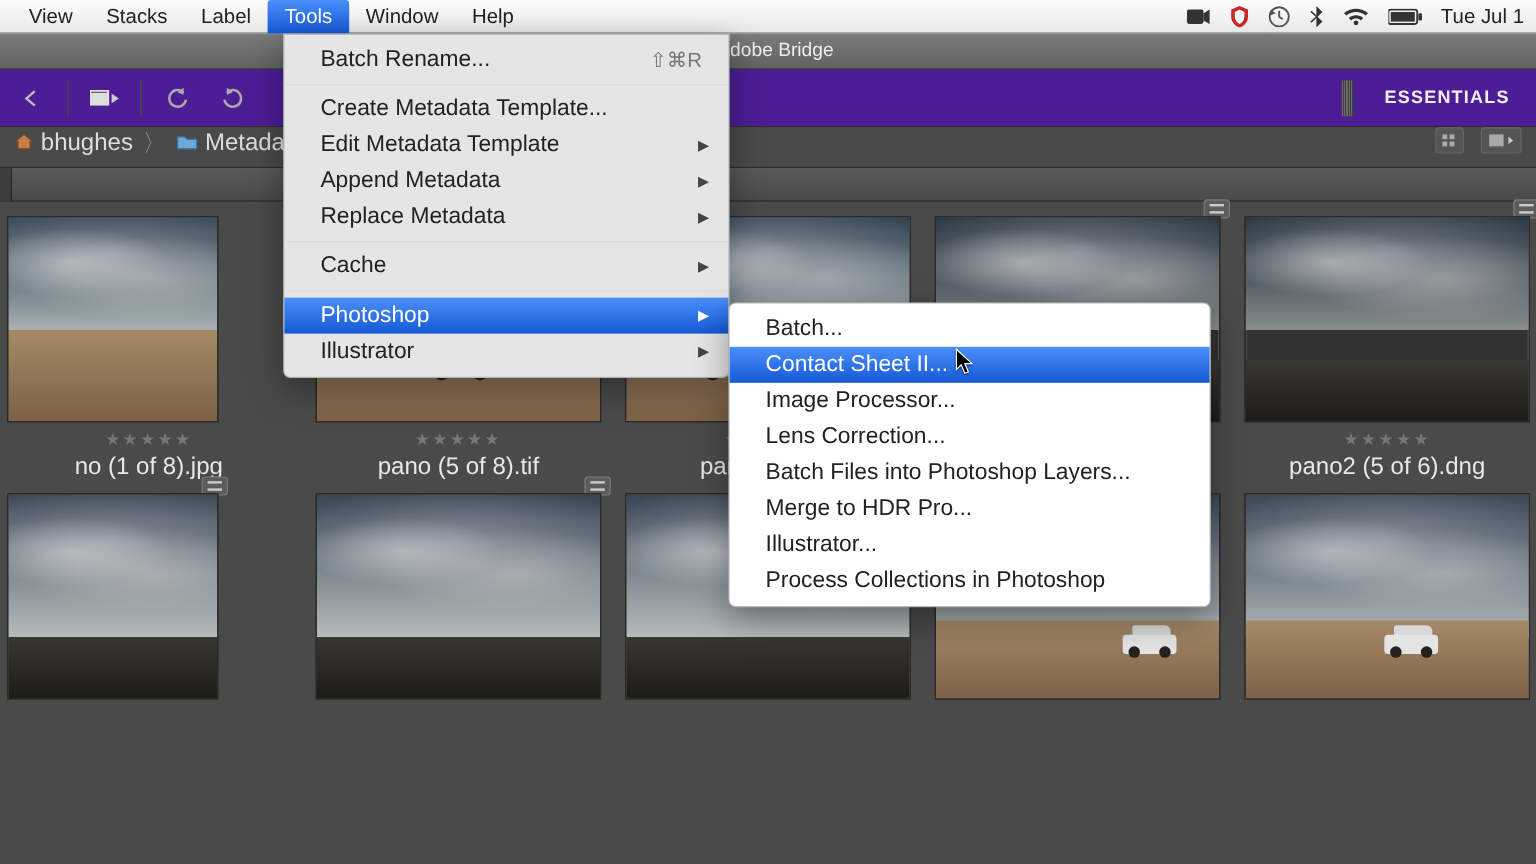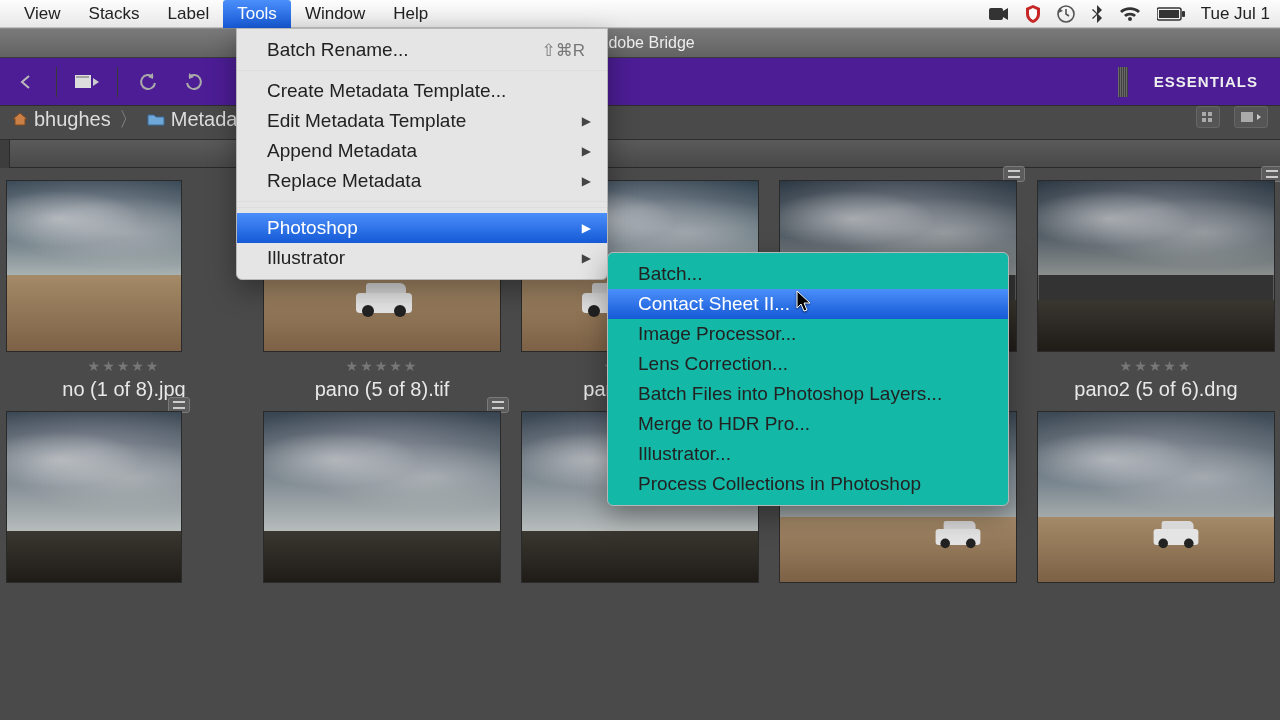--- a/index.html
+++ b/index.html
@@ -17,21 +17,21 @@
   
   .dropdown { position:absolute; left:236px; top:28px; width:372px; background:#e5e5e5; border:1px solid #b7b7b7; border-radius:0 0 6px 6px; box-shadow:0 10px 28px rgba(0,0,0,.35); padding:6px 0; font-size:19px; color:#222;}
   .dropdown .row { display:flex; align-items:center; padding:4px 22px 4px 30px; position:relative;}
   .dropdown .row .shortcut{ margin-left:auto; color:#777; font-size:17px;}
   .dropdown .row.sub::after{ content:"▶"; position:absolute; right:16px; font-size:12px; color:#444;}
   .dropdown .row.highlight{ background:linear-gradient(#4b8ffb,#1559d6); color:#fff;}
   .dropdown .row.highlight::after{ color:#fff;}
   .dropdown hr{ border:none; border-top:1px solid #ddd; margin:5px 0;}
 
   
-  .submenu{ position:absolute; left:607px; top:252px; width:402px; background:#14b8a6; border:1px solid #b7b7b7; border-radius:6px; box-shadow:0 10px 28px rgba(0,0,0,.35); padding:6px 0; font-size:19px; color:#222;}
+  .submenu{ position:absolute; left:607px; top:252px; width:402px; background:#ffffff; border:1px solid #b7b7b7; border-radius:6px; box-shadow:0 10px 28px rgba(0,0,0,.35); padding:6px 0; font-size:19px; color:#222;}
   .submenu .srow{ padding:4px 22px 4px 30px;}
   .submenu .srow.highlight{ background:linear-gradient(#4b8ffb,#1559d6); color:#fff;}
 
   
   .titlebar{ height:30px; background:linear-gradient(#7a7a7a,#626262); color:#eee; display:flex; align-items:center; justify-content:center; font-size:16px; border-top:1px solid #8a8a8a; border-bottom:1px solid #3a3a3a;}
   .toolbar{ height:48px; background:#4c1d95; border-bottom:1px solid #2e2e2e; display:flex; align-items:center; padding:0 10px; gap:14px;}
   .toolbar .btn{ width:32px; height:28px; display:flex; align-items:center; justify-content:center; color:#ddd;}
   .toolbar .sep{ width:1px; height:30px; background:#606060; border-right:1px solid #3a3a3a;}
   .toolbar .spacer{flex:1;}
   .toolbar .essentials{ color:#eee; font-size:15px; font-weight:bold; letter-spacing:1px; padding-right:12px;}
@@ -347,20 +347,23 @@
   <div class="row sub">
       <span>Edit Metadata Template</span>
     </div>
   <div class="row sub">
       <span>Append Metadata</span>
     </div>
   <div class="row sub">
       <span>Replace Metadata</span>
     </div>
   <hr>
+  <div class="row sub">
+      <span>Cache</span>
+    </div>
   <hr>
   <div class="row sub highlight">
       <span>Photoshop</span>
     </div>
   <div class="row sub">
       <span>Illustrator</span>
     </div>
 </div>
 
 <div class="submenu">

